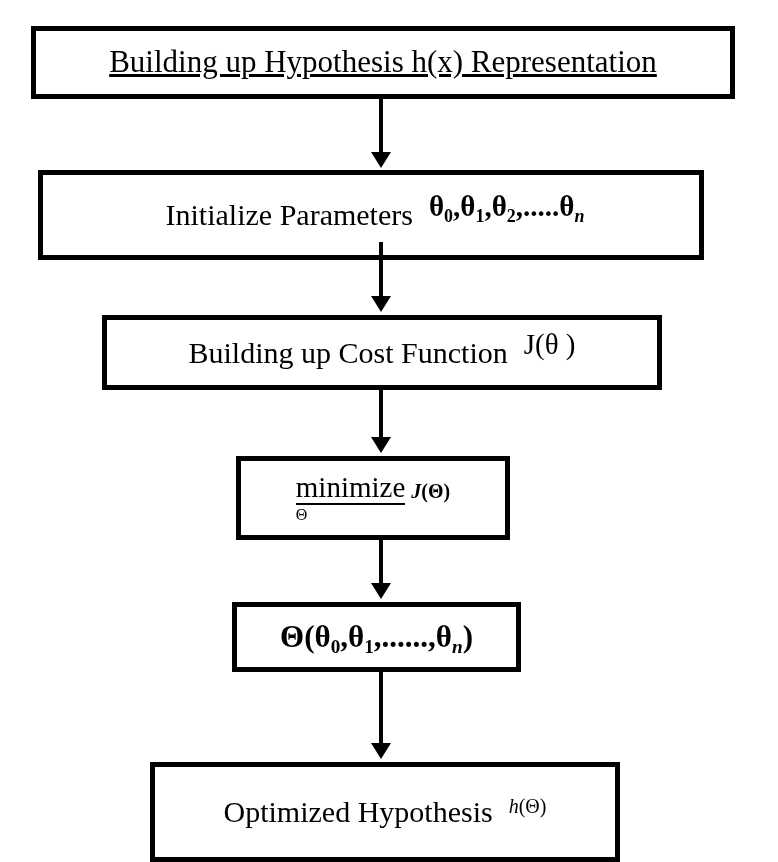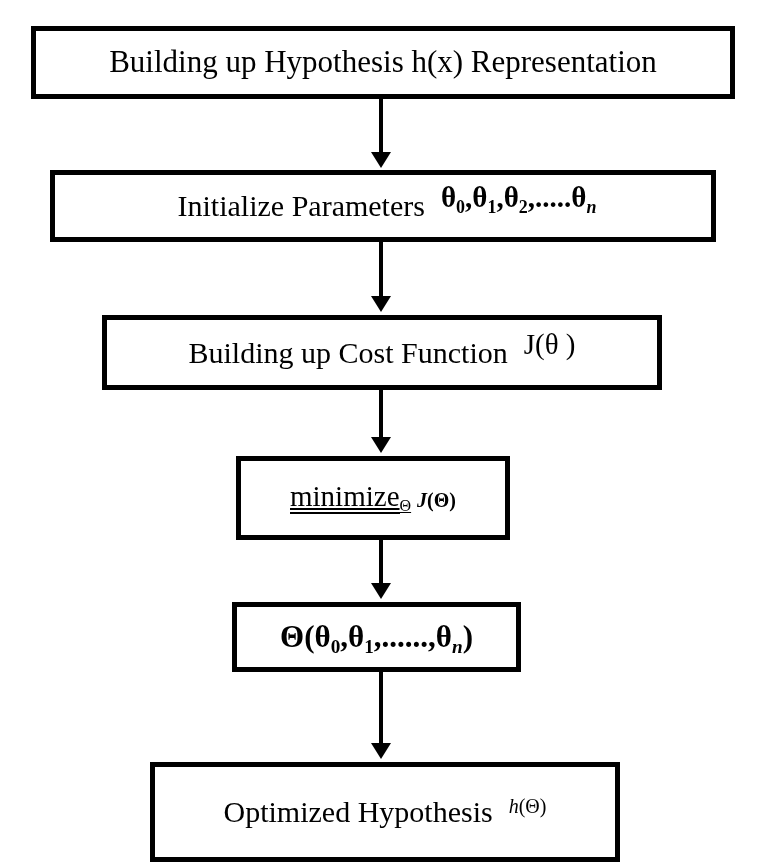--- a/index.html
+++ b/index.html
@@ -33,28 +33,28 @@
   }
   .node .txt {
     white-space: nowrap;
     display: inline-flex;
     align-items: baseline;
     justify-content: center;
   }
 
   
   #node-hypothesis      { left: 31px;  top: 26px;  width: 704px; height: 73px;  }
-  #node-init-params     { left: 50px;  top: 170px; width: 666px; height: 72px; padding-left: 8px;  }
+  #node-init-params     { left: 38px;  top: 170px; width: 666px; height: 90px; padding-left: 8px;  }
   #node-cost-function   { left: 102px; top: 315px; width: 560px; height: 75px; justify-content: center;  }
   #node-minimize        { left: 236px; top: 456px; width: 274px; height: 84px;  }
   #node-theta-vector    { left: 232px; top: 602px; width: 289px; height: 70px;  }
   #node-optimized-hyp   { left: 150px; top: 762px; width: 470px; height: 100px;  }
 
   
-  .label-lg  { font-size: 31px; }
+  .label-lg  { font-size: 31px; text-decoration: underline; }
   .label-md  { font-size: 30px; }
 
   
   .math {
     font-size: 29px;
     white-space: nowrap;
   }
   .math-bold { font-weight: bold; }
   .gap-md { display: inline-block; width: 16px; }
 
@@ -71,23 +71,23 @@
     top: 0.32em;
     font-weight: bold;
   }
   sub.ital { font-style: italic; font-weight: bold; }
 
   .ital { font-style: italic; }
 
   
   .minimize-op {
     display: inline-flex;
-    align-items: flex-end;
+    flex-direction: column;
+    align-items: flex-start;
     line-height: 1;
-    text-decoration: underline;
   }
   .minimize-op .word {
     font-size: 29px;
     border-bottom: 2px solid #000000;
     padding-bottom: 1px;
   }
   .minimize-op .limit {
     font-size: 16px;
     margin-top: 2px;
   }

